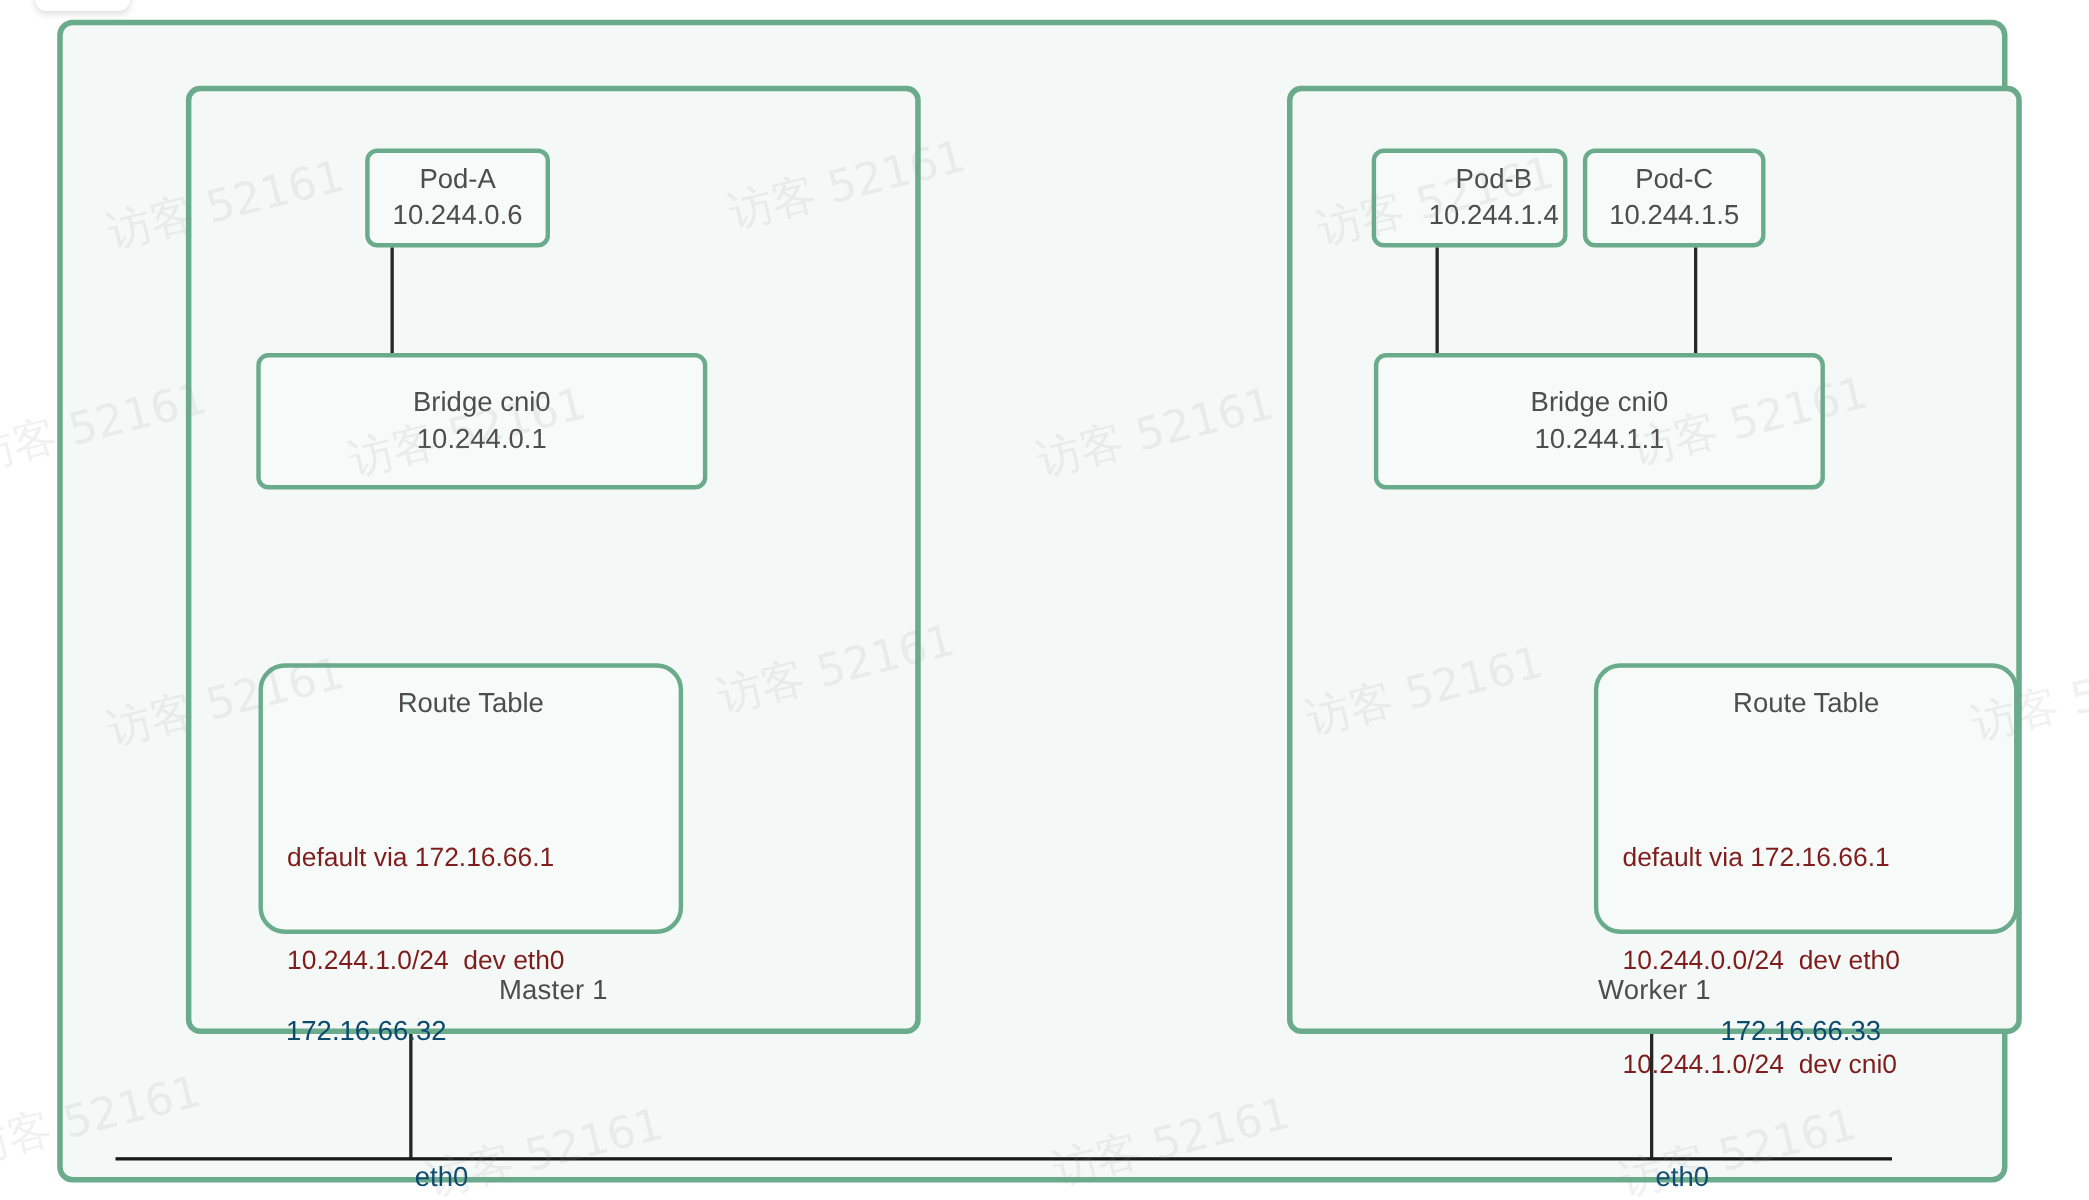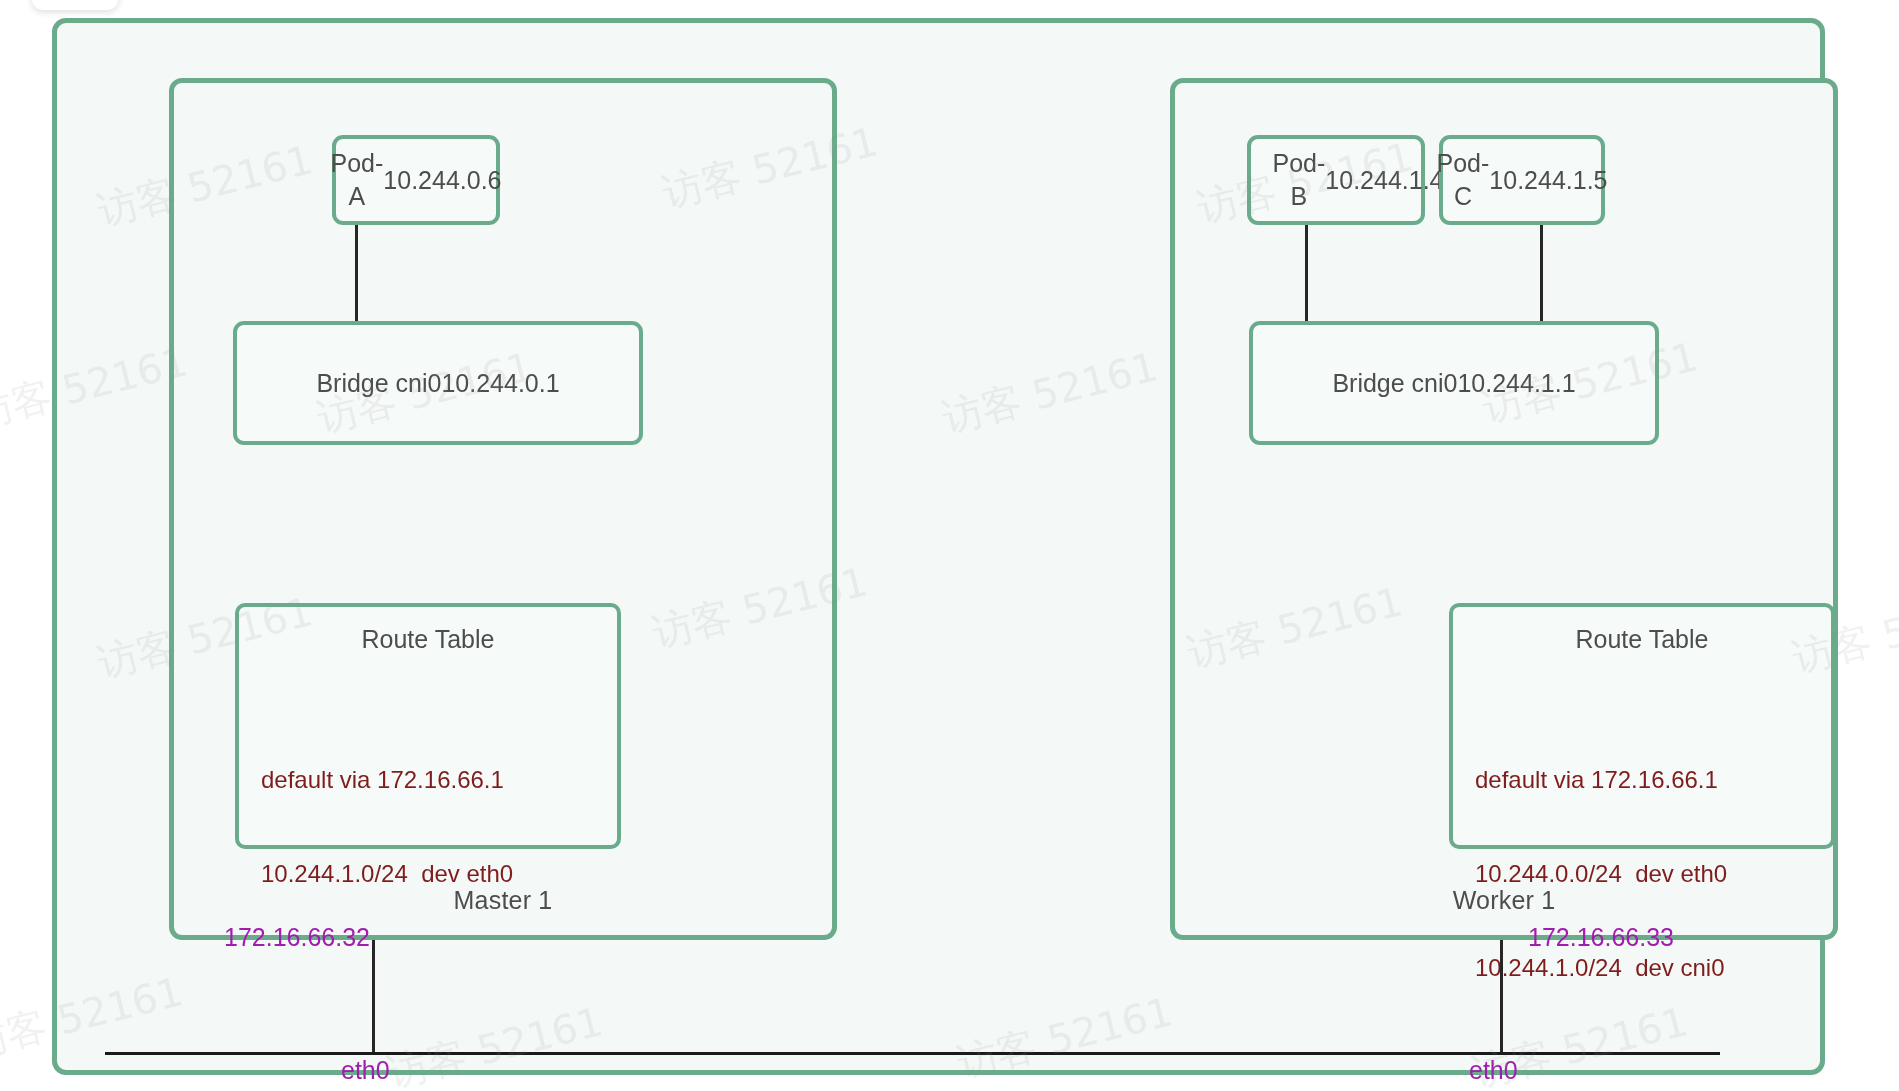--- a/index.html
+++ b/index.html
@@ -64,21 +64,21 @@
   }
 
   
   .gbox {
     position: absolute;
     box-sizing: border-box;
     border: 4px solid #6aab8c;
     border-radius: 11px;
     background: #f6faf8;
     display: flex;
-    flex-direction: row;
+    flex-direction: column;
     align-items: center;
     justify-content: center;
     color: #4d4d4d;
     font-size: 25px;
     line-height: 1.32;
     text-align: center;
   }
   .gbox .l2 { }
 
   
@@ -88,21 +88,21 @@
 
   
   #bridge-master { left: 176px; top: 298px; width: 410px; height: 124px; }
   #bridge-worker { left: 1192px; top: 298px; width: 410px; height: 124px; }
 
   
   .route-box {
     position: absolute;
     box-sizing: border-box;
     border: 4px solid #6aab8c;
-    border-radius: 10px;
+    border-radius: 24px;
     background: #f6faf8;
     color: #4d4d4d;
   }
   #route-master { left: 178px; top: 580px; width: 386px; height: 246px; }
   #route-worker { left: 1392px; top: 580px; width: 386px; height: 246px; }
   .route-title {
     text-align: center;
     font-size: 25px;
     margin-top: 18px;
     color: #4d4d4d;
@@ -125,22 +125,23 @@
   .busline {
     position: absolute;
     height: 3px;
     background: #1a1a1a;
   }
 
   
   .flabel {
     position: absolute;
     font-size: 25px;
-    color: #a21caf;
+    color: #0c4a6e;
     white-space: nowrap;
+    margin-left: 36px;
   }
 
   
   .wm {
     position: absolute;
     font-size: 40px;
     color: rgba(150,150,150,0.13);
     transform: rotate(-14deg);
     white-space: nowrap;
     pointer-events: none;

